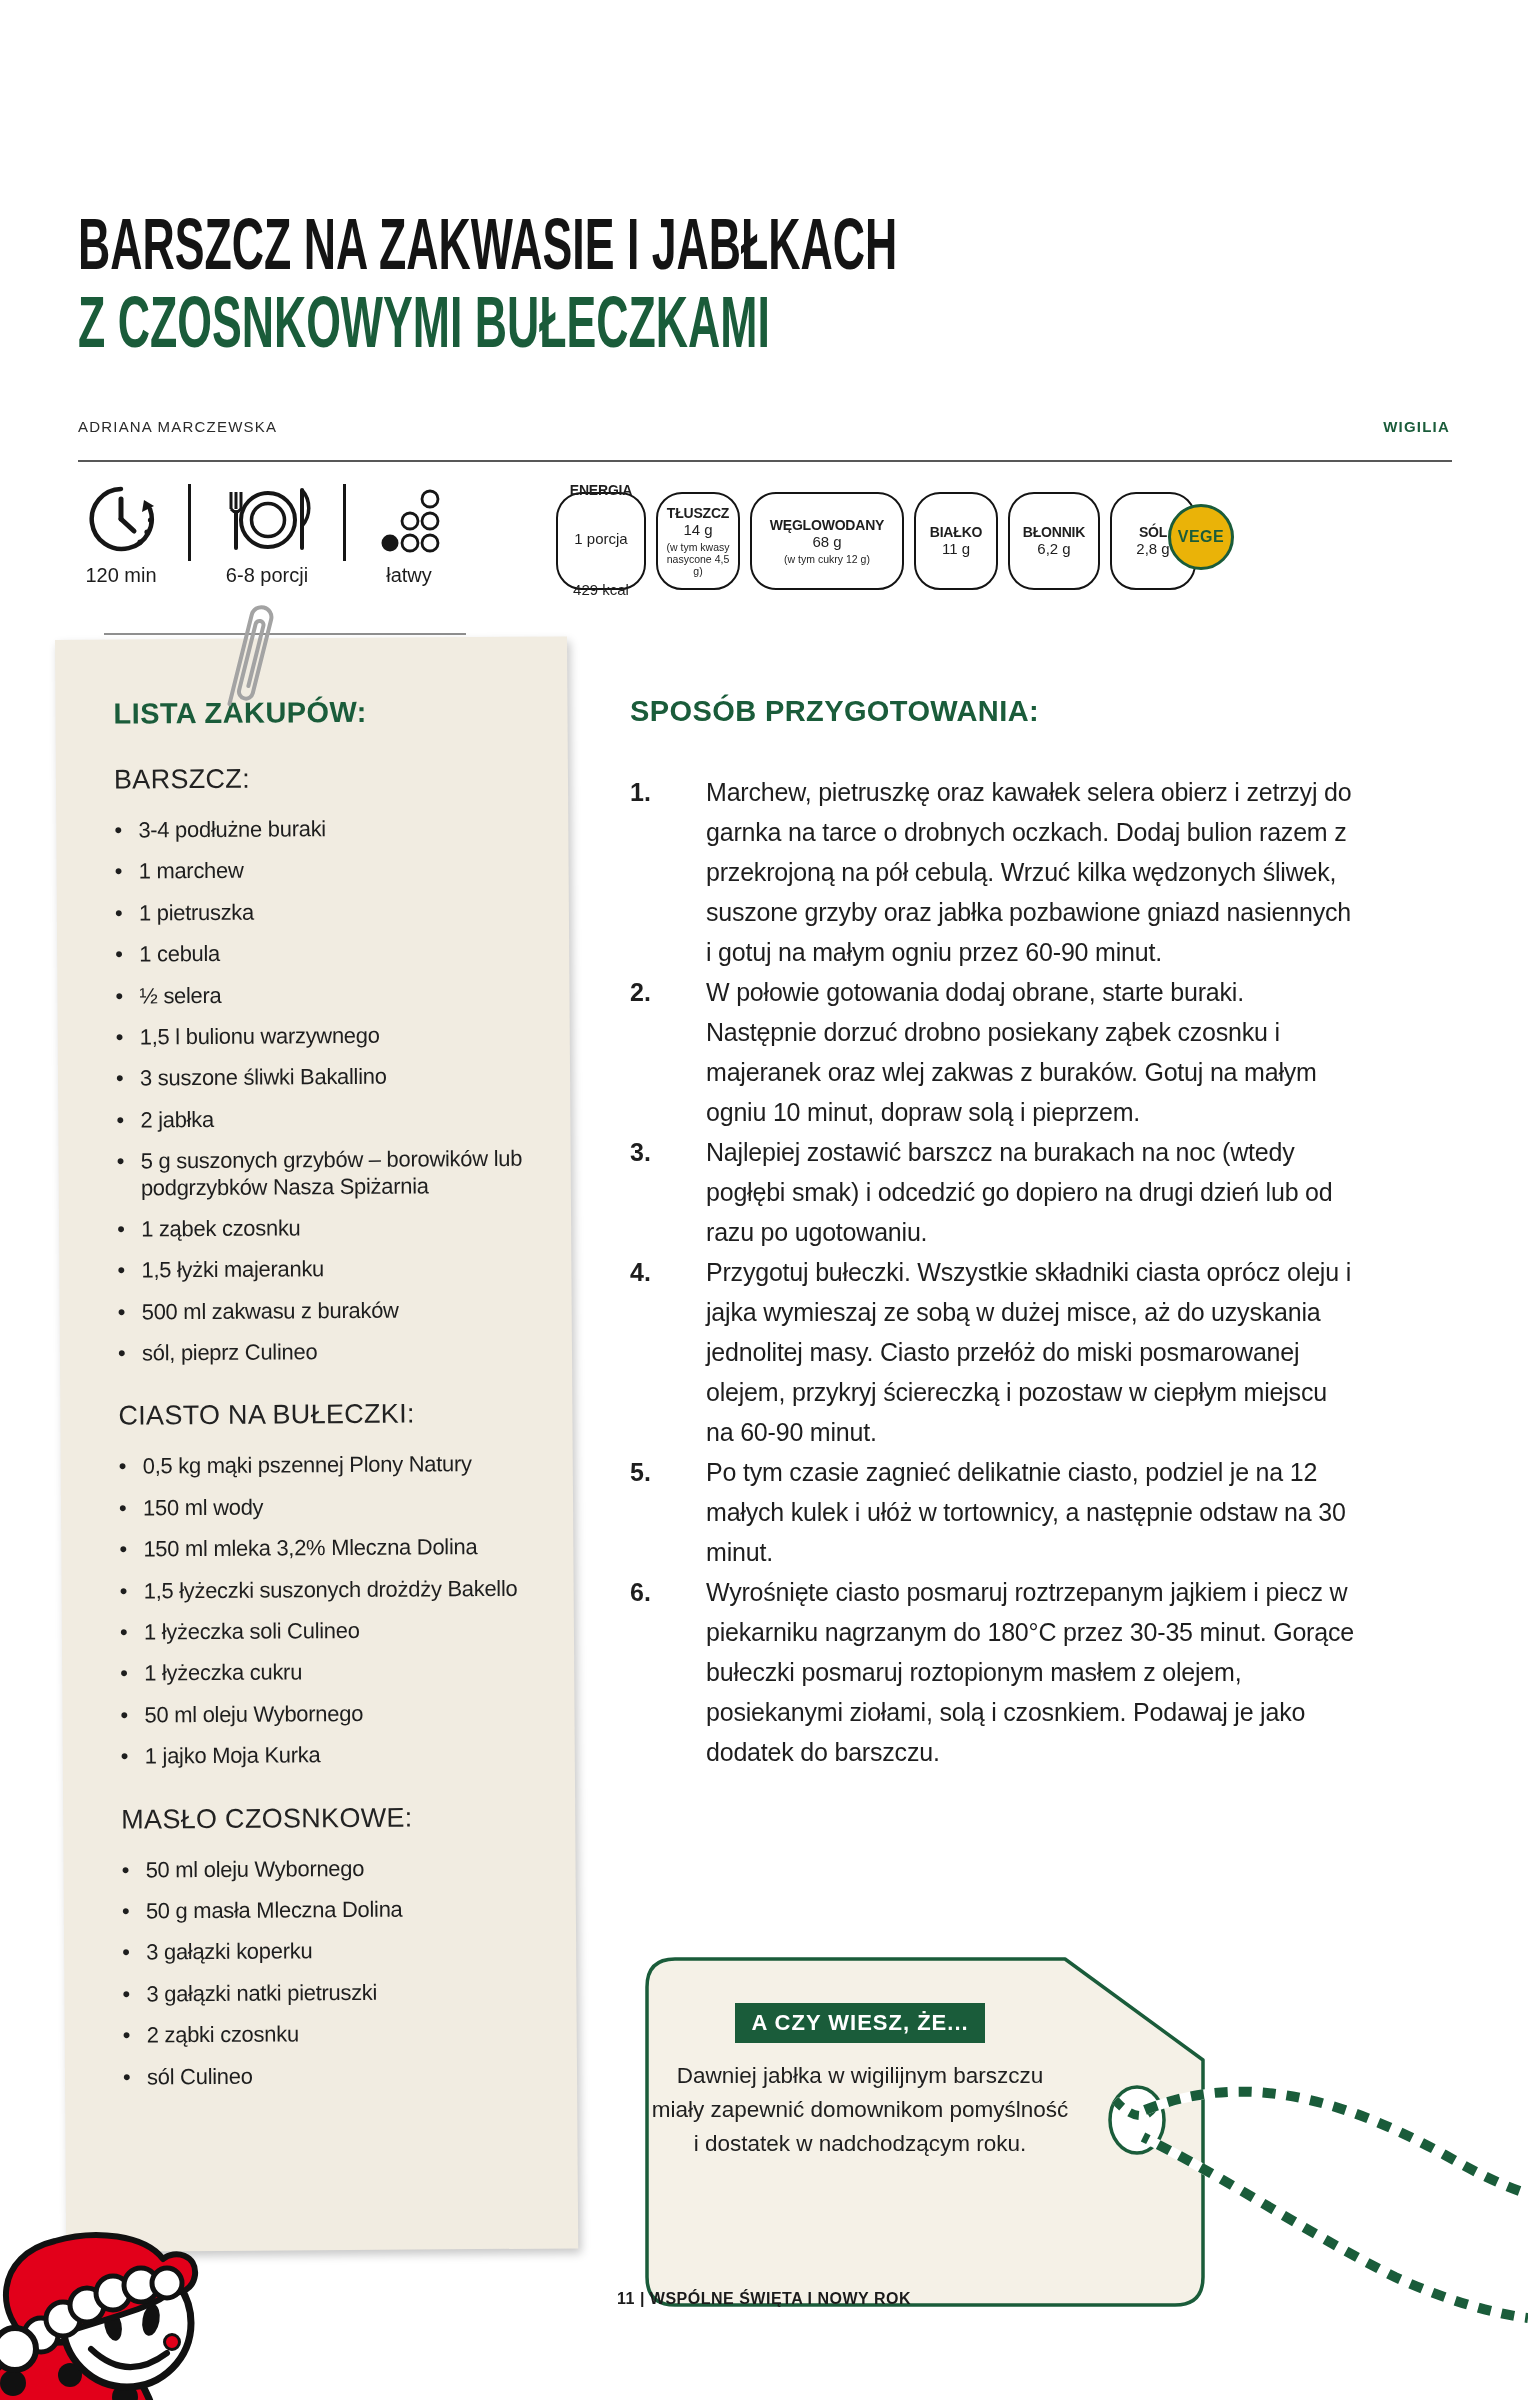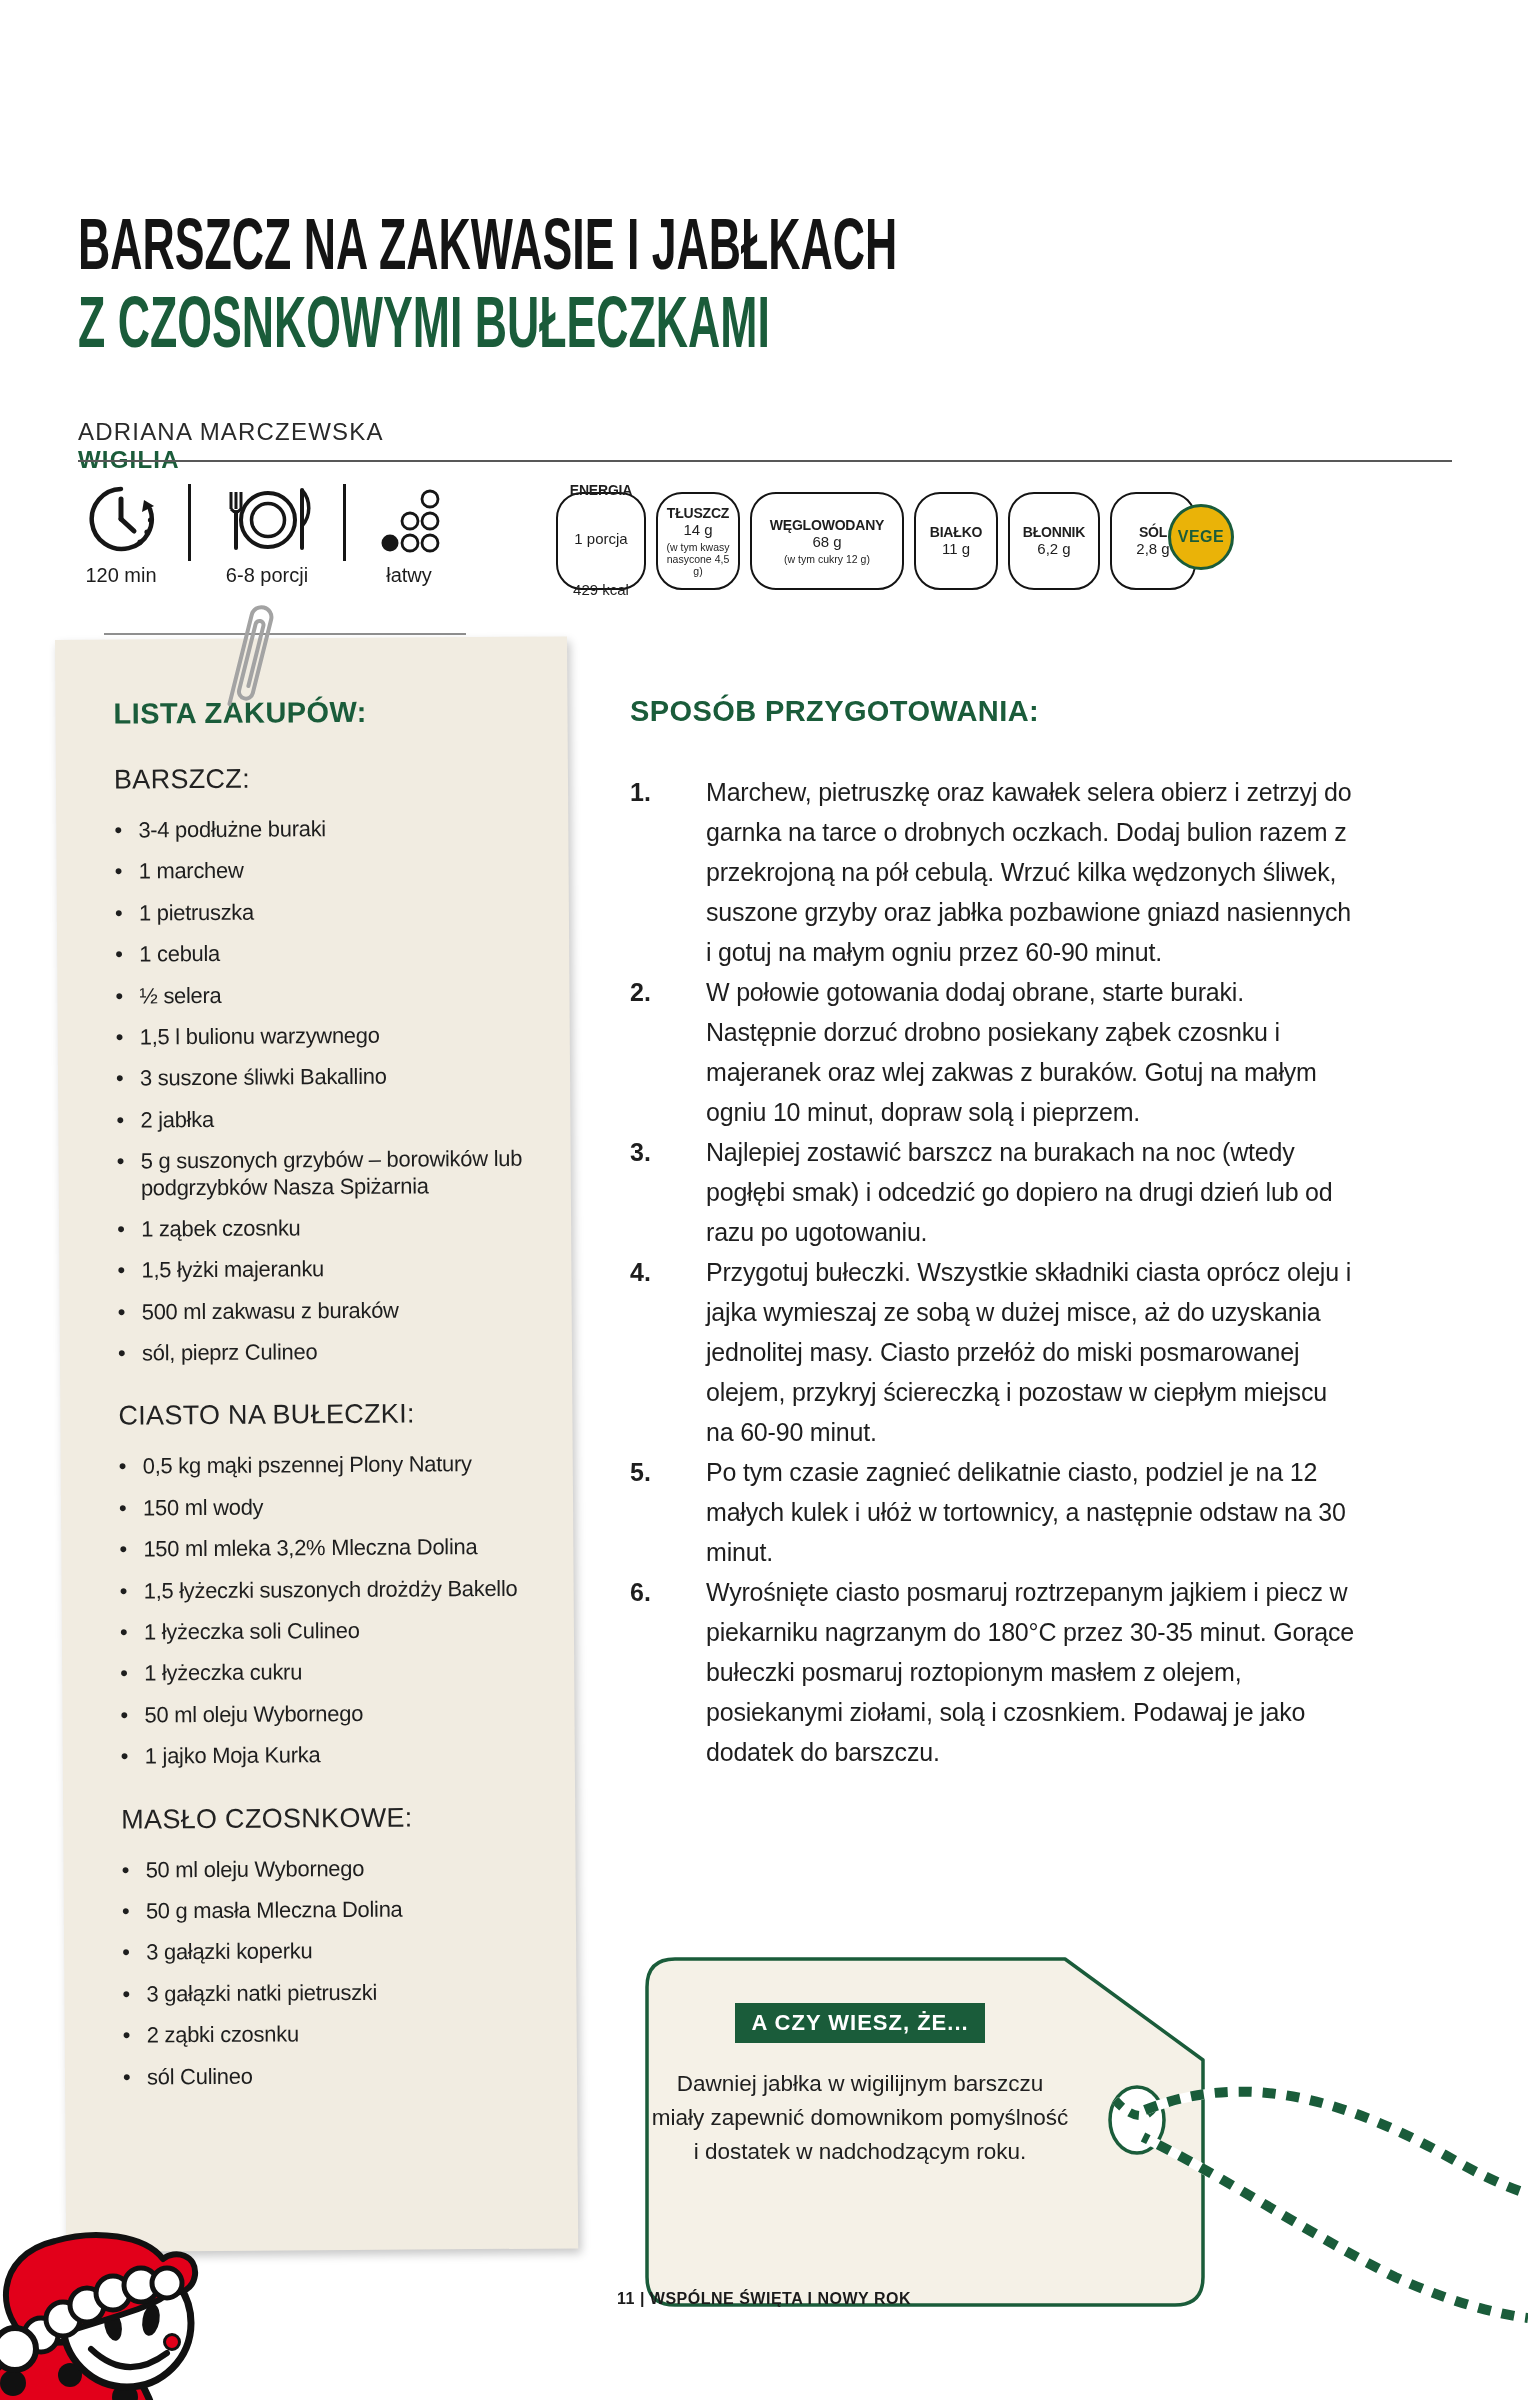--- a/index.html
+++ b/index.html
@@ -14,21 +14,21 @@
   .title{
     position:absolute;left:78px;top:206px;margin:0;
     font-size:72px;font-weight:700;line-height:1.08;letter-spacing:0;
     transform:scaleX(.62);transform-origin:left top;white-space:nowrap;
   }
   .title .t1{display:block;color:#141414;}
   .title .t2{display:block;color:#1a5c3a;}
   .byline{
     position:absolute;left:78px;right:78px;top:418px;
     display:flex;justify-content:space-between;align-items:baseline;
-    font-size:24px;letter-spacing:1.2px;color:#2a2a2a;flex-direction:column;
+    font-size:15px;letter-spacing:1.2px;color:#2a2a2a;
   }
   .byline .cat{color:#1a5c3a;font-weight:700;}
   .rule{position:absolute;left:78px;width:1374px;top:460px;border-top:2px solid #585858;}
 
   
   .meta-row{position:absolute;left:84px;top:482px;display:flex;align-items:stretch;}
   .meta-item{display:flex;flex-direction:column;align-items:center;justify-content:flex-end;}
   .meta-item svg{display:block;}
   .meta-label{font-size:20px;margin-top:8px;color:#1c1c1c;}
   .vdiv{width:3px;background:#161616;margin:2px 30px 26px 30px;}
@@ -81,21 +81,21 @@
   .step .num{width:46px;flex:none;font-weight:700;font-size:25px;line-height:1.6;}
   .step .txt{flex:1;font-size:25px;line-height:1.6;letter-spacing:-.2px;margin-left:30px;}
 
   
   .tag-svg{position:absolute;left:645px;top:1932px;}
   .tag-content{position:absolute;left:640px;top:2003px;width:440px;text-align:center;}
   .tag-badge{
     display:inline-block;background:#1a5c3a;color:#fff;font-weight:700;font-size:22px;
     letter-spacing:1px;padding:7px 16px;
   }
-  .tag-text{margin:24px auto 0 auto;width:420px;font-size:22.5px;line-height:1.5;color:#202020;}
+  .tag-text{margin:16px auto 0 auto;width:420px;font-size:22.5px;line-height:1.5;color:#202020;}
 
   
   .footer{
     position:absolute;left:0;right:0;top:2290px;text-align:center;
     font-size:16px;font-weight:700;letter-spacing:.5px;color:#1b1b1b;
   }
   .mascot{position:absolute;left:-25px;top:2225px;}
 </style>
 </head>
 <body>

